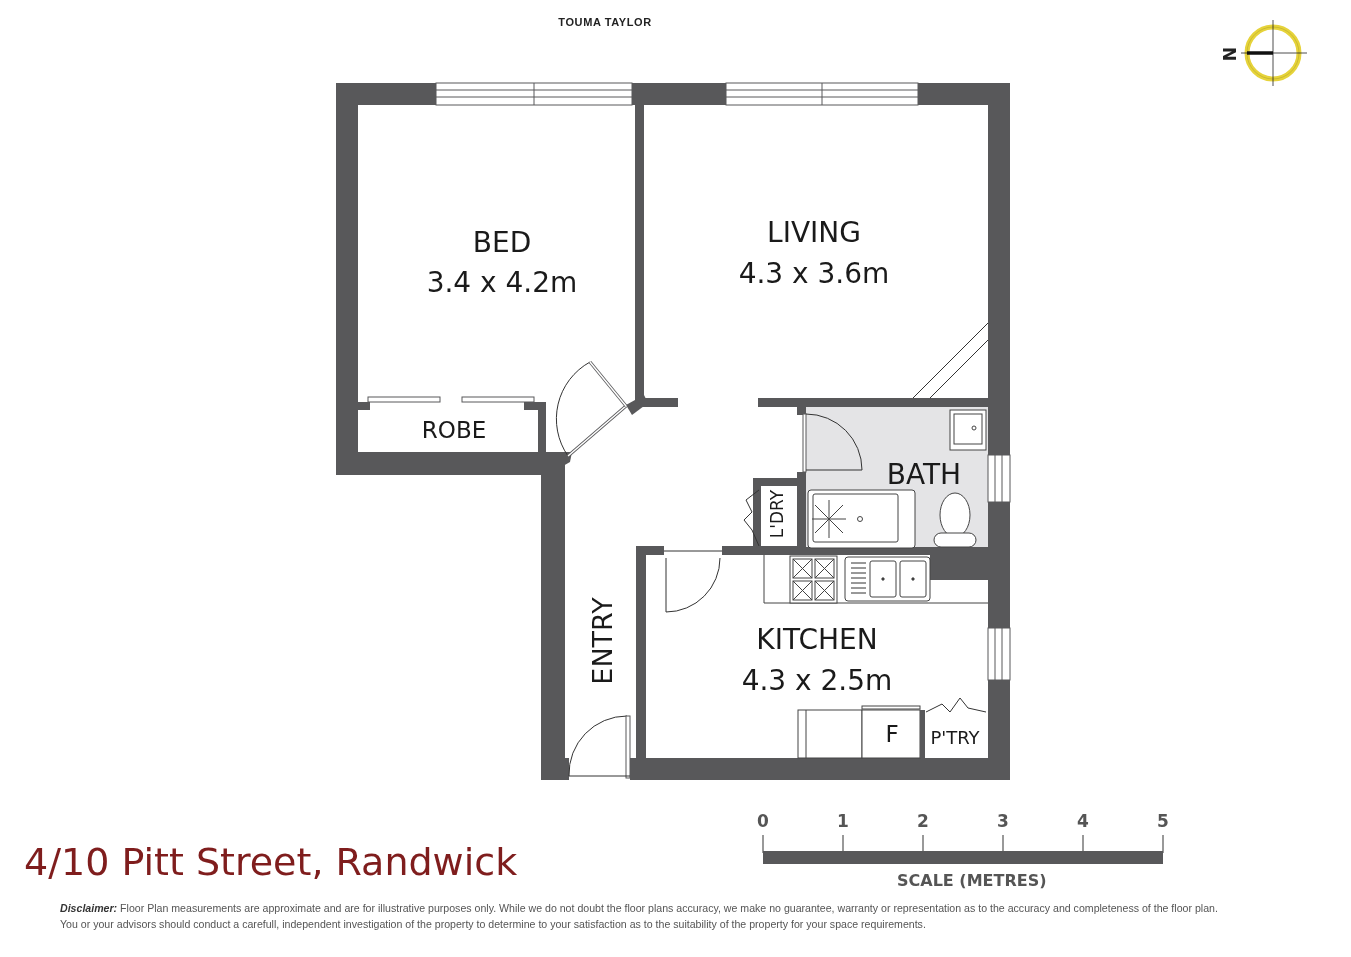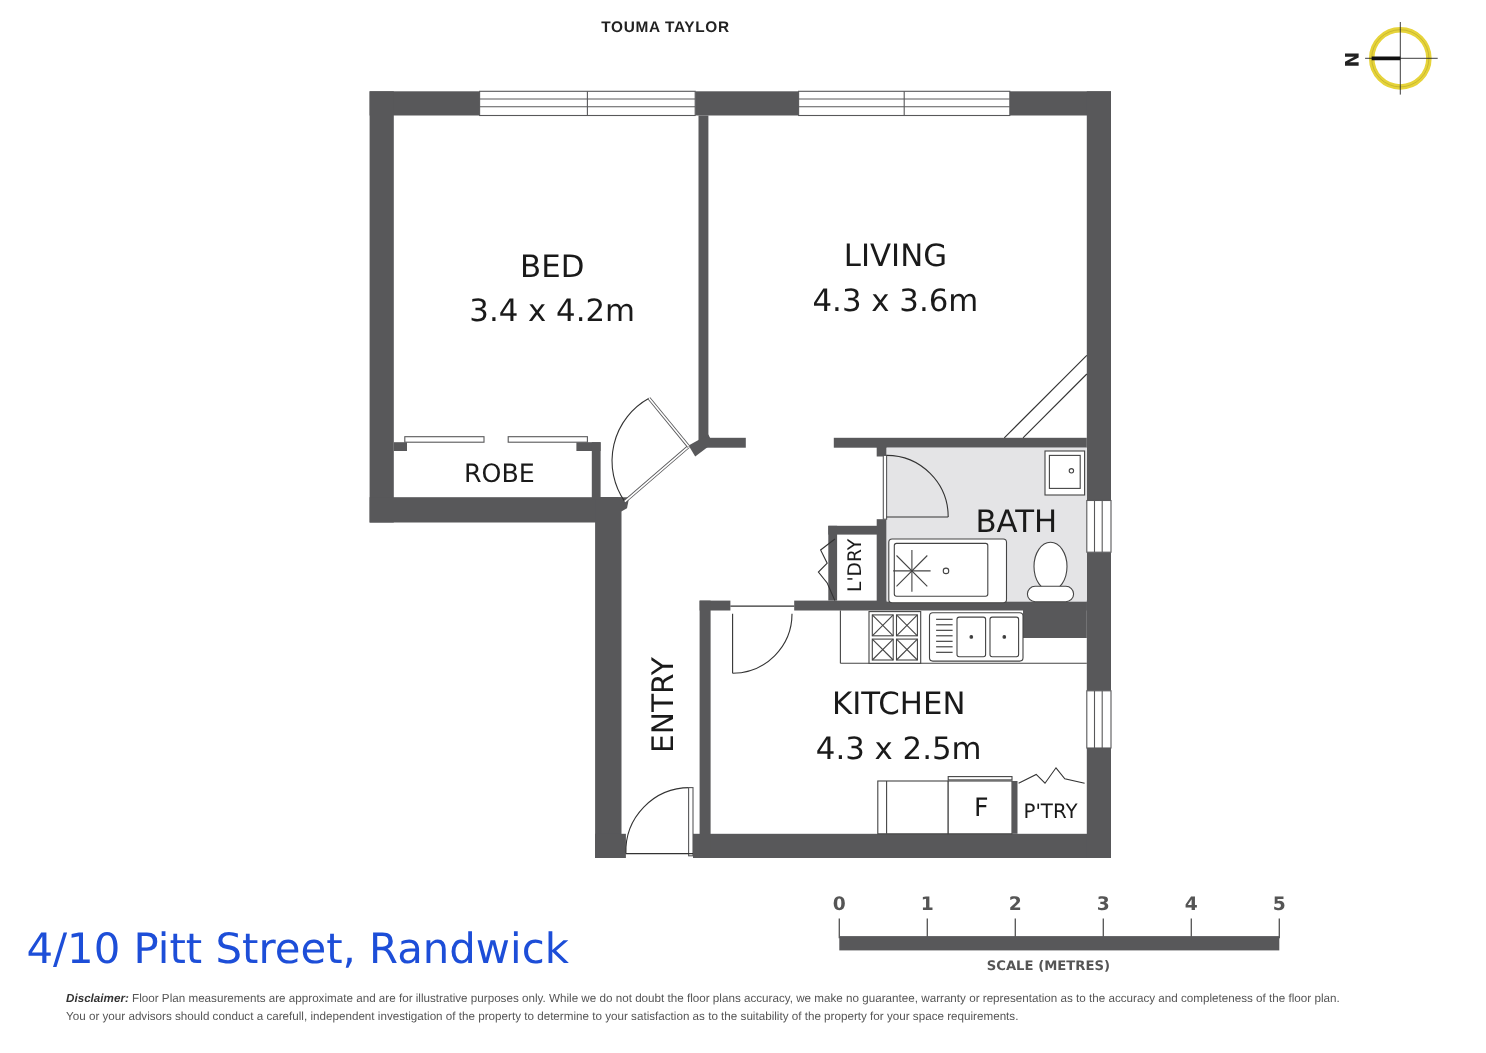--- a/index.html
+++ b/index.html
@@ -1,27 +1,27 @@
 <!DOCTYPE html>
 <html><head>
   <meta charset="utf-8">
   <style>
     html, body { margin: 0; padding: 0; background: #ffffff; }
     body { width: 1351px; height: 957px; position: relative; overflow: hidden; font-family: "DejaVu Sans", sans-serif; }
     .brand { position: absolute; left: 500px; top: 8px; width: 210px; text-align: center; }
     .brand-row { display: flex; align-items: center; justify-content: center; gap: 4px; }
     .brand-square { width: 19px; height: 19px; background: #111; display: inline-block; }
     .brand-name { font-family: "Liberation Sans", sans-serif; font-weight: bold; font-style: italic; font-size: 25px; color: #111; letter-spacing: -0.5px; }
-    .brand-sub { font-family: "Liberation Sans", sans-serif; font-size: 14px; color: #222; letter-spacing: 0.6px; margin-top: 8px; font-weight: bold; }
+    .brand-sub { font-family: "Liberation Sans", sans-serif; font-size: 11px; color: #222; letter-spacing: 0.6px; margin-top: 8px; font-weight: bold; }
     .compass { position: absolute; left: 1215px; top: 18px; width: 95px; height: 70px; }
     svg.plan { position: absolute; left: 0; top: 0; }
     .room-label { font-family: "DejaVu Sans", sans-serif; fill: #1a1a1a; }
-    .address { position: absolute; left: 24px; top: 840px; font-family: "DejaVu Sans", sans-serif; font-size: 38px; color: #1d4ed8; letter-spacing: 0px; }
+    .address { position: absolute; left: 24px; top: 840px; font-family: "DejaVu Sans", sans-serif; font-size: 38px; color: #7f1d1d; letter-spacing: 0px; }
     .scale { position: absolute; left: 752px; top: 808px; width: 425px; height: 90px; }
-    .scale-title { position: absolute; left: 897px; top: 871px; font-family: "DejaVu Sans", sans-serif; font-weight: bold; font-size: 12px; color: #555; }
+    .scale-title { position: absolute; left: 897px; top: 871px; font-family: "DejaVu Sans", sans-serif; font-weight: bold; font-size: 16px; color: #555; }
     .disclaimer { position: absolute; left: 28px; top: 900px; width: 1160px; font-family: "Liberation Sans", sans-serif; font-size: 10.6px; color: #555; line-height: 16px; margin-left: 32px; }
     .disclaimer b { font-style: italic; color: #333; }
   </style>
 </head>
 <body>
 
 <div class="brand">
   <div class="brand-sub">TOUMA TAYLOR</div>
 </div>
 

